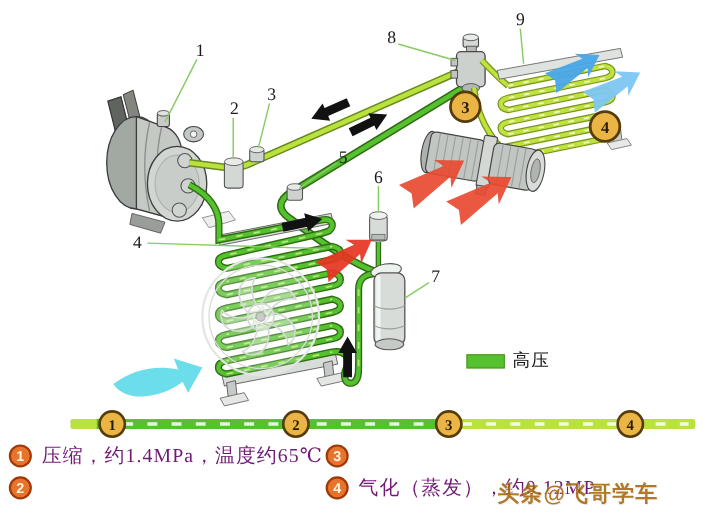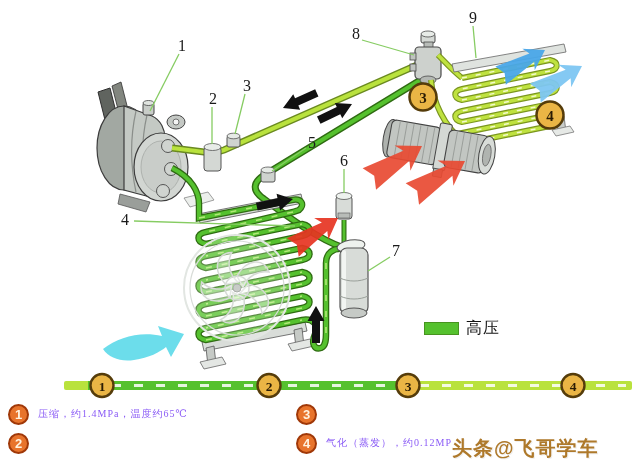--- a/index.html
+++ b/index.html
@@ -9,21 +9,21 @@
   .legend{position:absolute;left:424px;top:288px;}
   .legend-row{display:flex;align-items:center;height:16px;margin-bottom:7px;margin-top:32px;}
   .swatch{width:33px;height:11px;margin-right:7px;border:1px solid rgba(60,110,20,.55);}
   .swatch.high{background:#55c12e;}
   .swatch.low{background:#b9e23d;}
   .legend-label{font-size:16px;color:#111;letter-spacing:1px;}
   .note-row{position:absolute;display:flex;align-items:center;height:22px;}
   .note-badge{width:21px;height:21px;border-radius:50%;background:#e8742c;border:2px solid #a03808;
               box-sizing:border-box;color:#fff3e0;font-family:"Liberation Sans","DejaVu Sans",sans-serif;
               font-weight:bold;font-size:13px;line-height:17px;text-align:center;flex:0 0 21px;}
-  .note-text{margin-left:9px;font-size:10px;color:#8b5cf6;letter-spacing:1px;white-space:nowrap;}
+  .note-text{margin-left:9px;font-size:18px;color:#701a75;letter-spacing:1px;white-space:nowrap;}
   #note-1{left:8px;top:403px;}
   #note-2{left:8px;top:432px;}
   #note-3{left:296px;top:403px;}
   #note-4{left:296px;top:432px;}
   .watermark{position:absolute;left:452px;top:435px;width:188px;
              font-family:"Liberation Sans","DejaVu Sans",sans-serif;font-weight:bold;font-size:20px;
              color:#a16207;text-shadow:0 0 2px #ffffff,1px 1px 0 #e8e8e8;letter-spacing:1px;opacity:.85;}
 </style>
 </head>
 <body>

